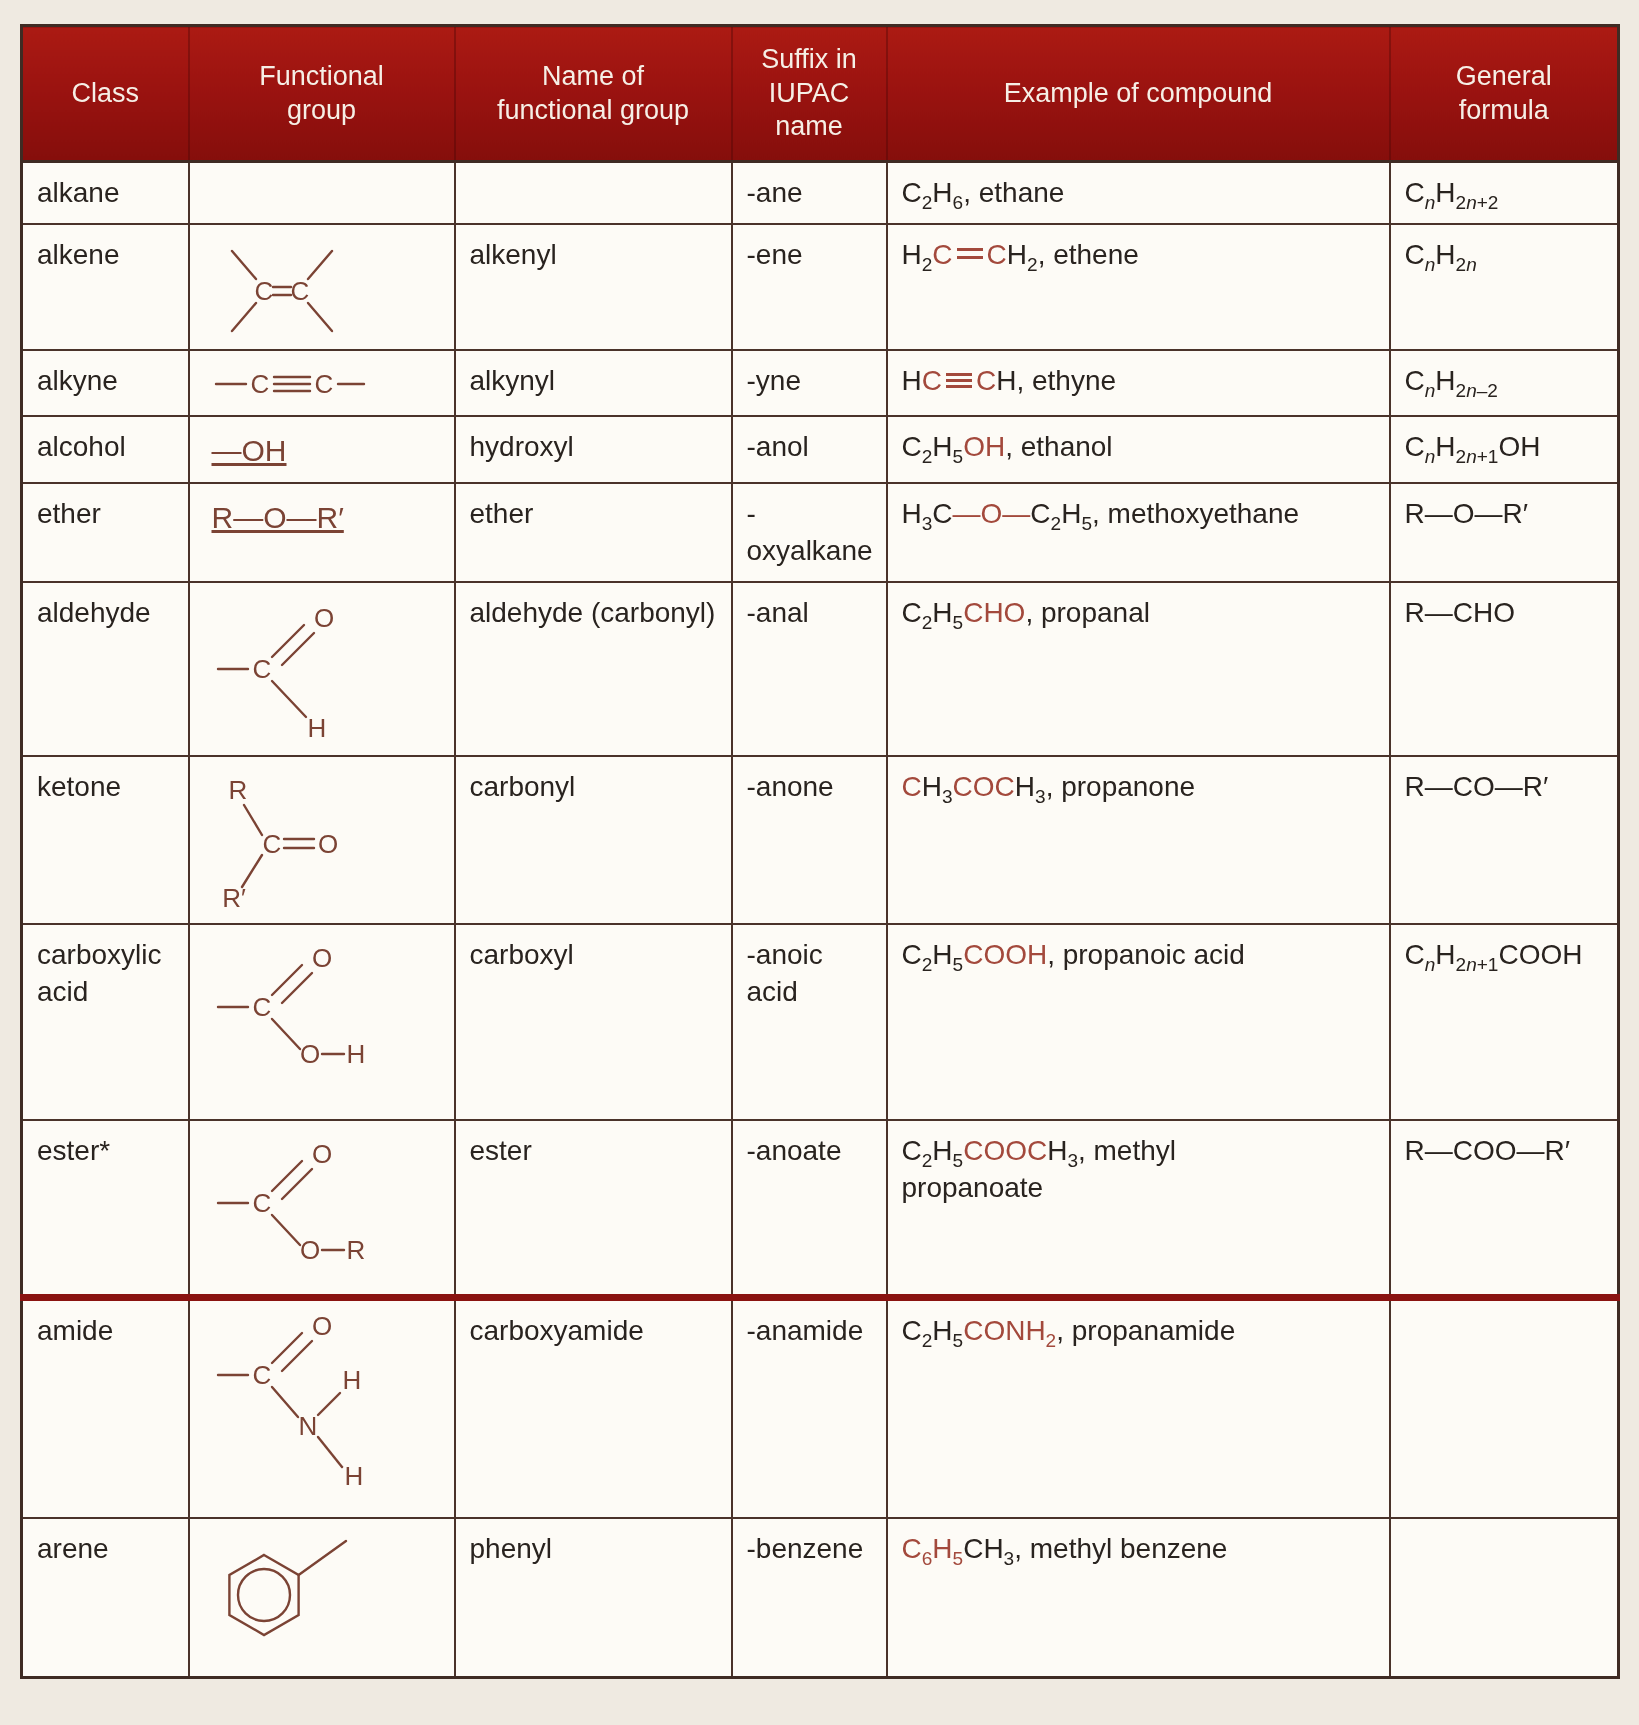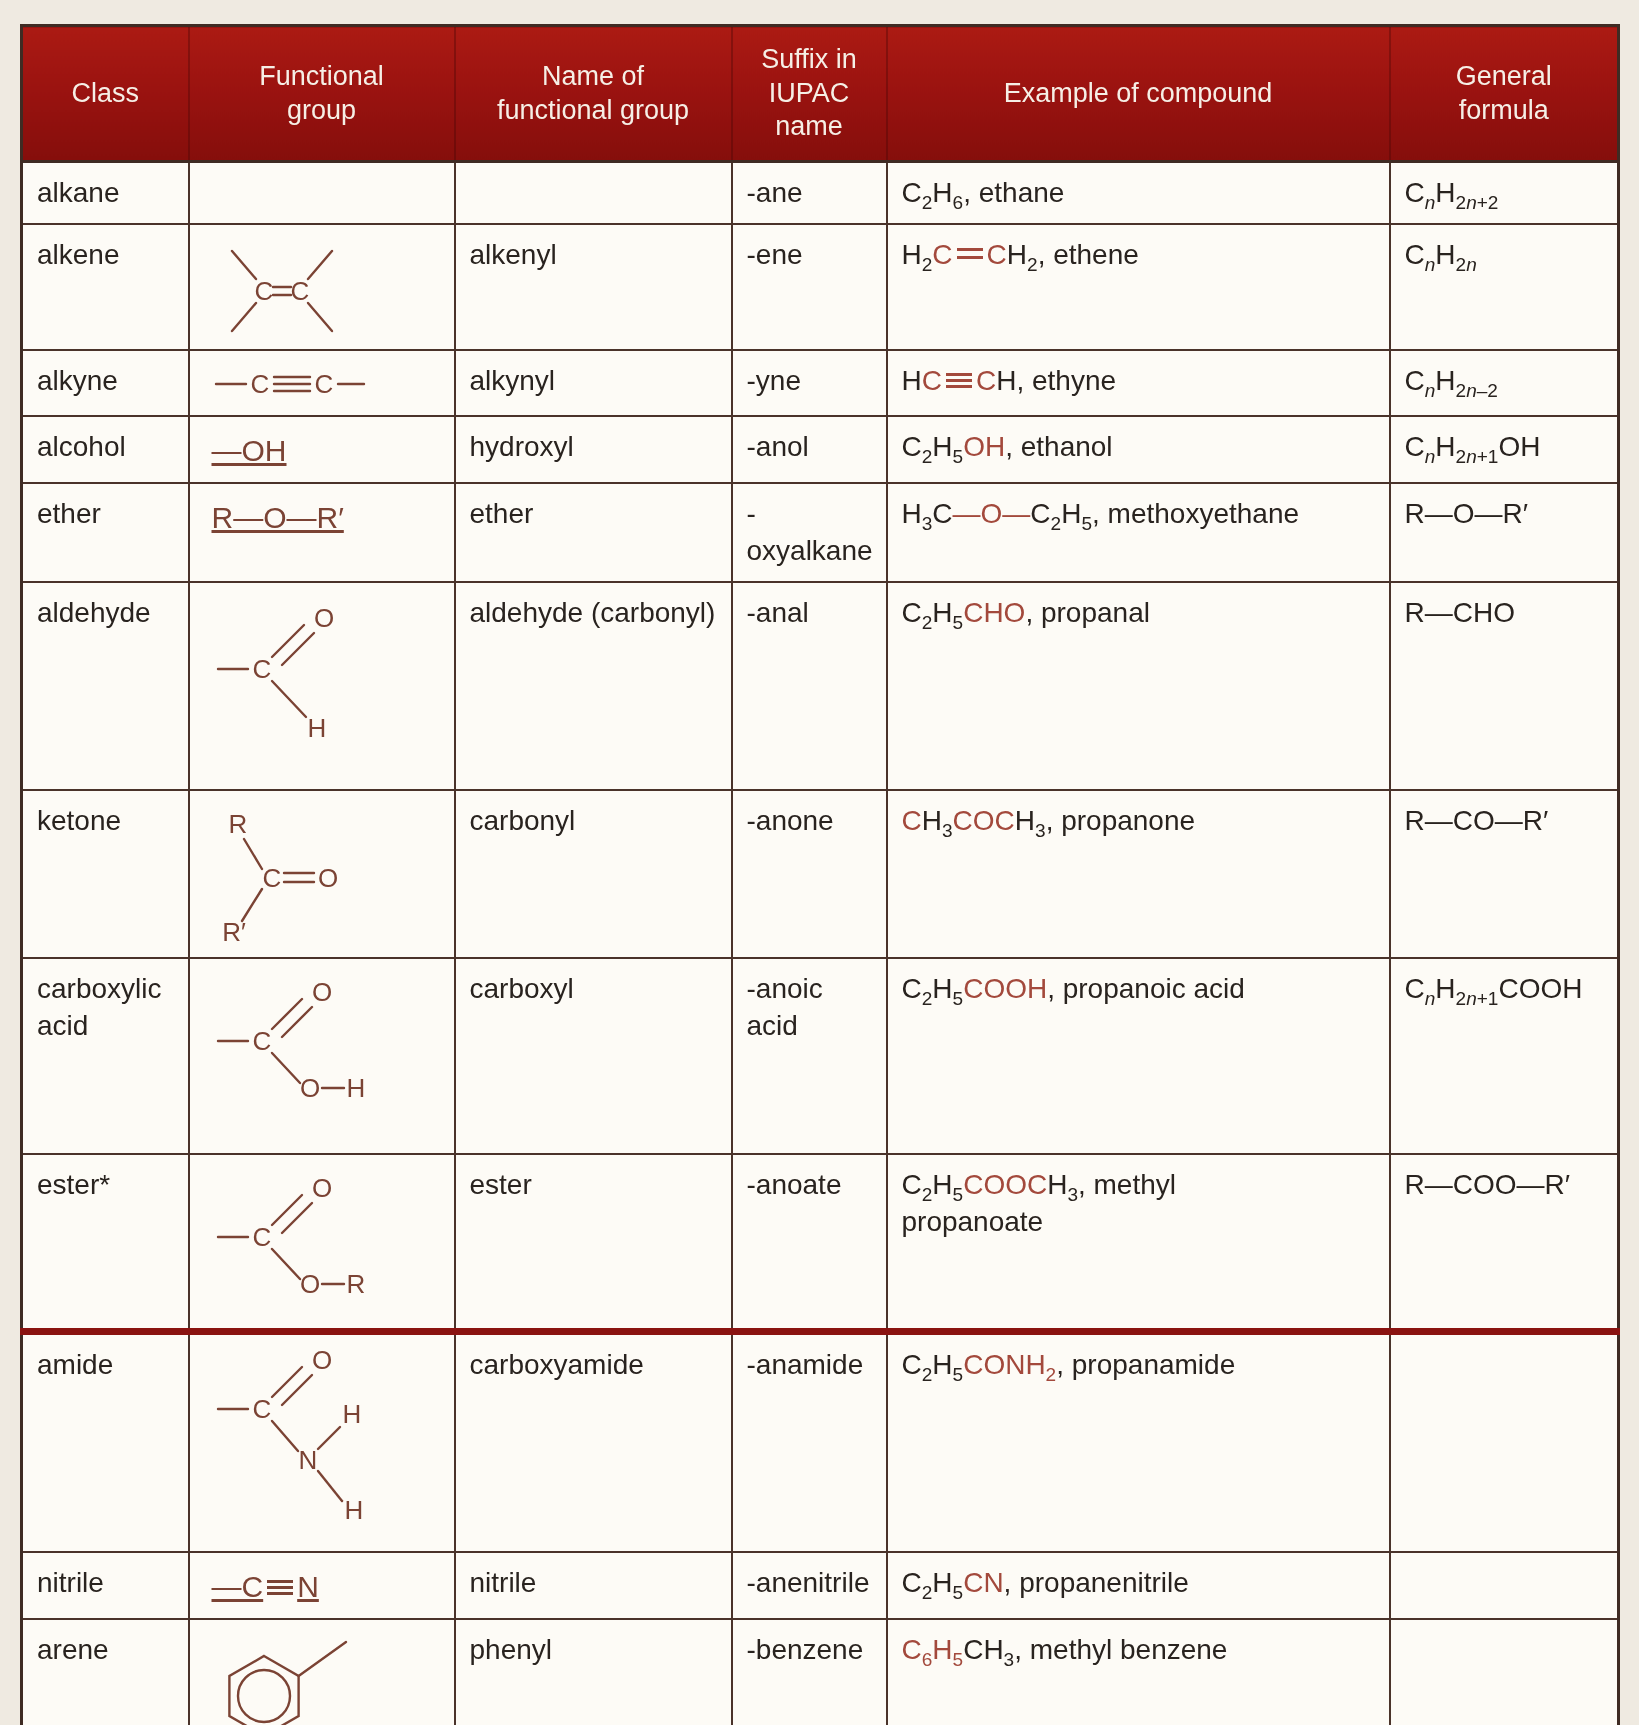--- a/index.html
+++ b/index.html
@@ -49,21 +49,21 @@
       border-bottom:3px solid currentColor;vertical-align:2px;margin:0 4px;
       background:linear-gradient(currentColor,currentColor) center/100% 3px no-repeat;}
   
   tr.divider-above td{border-top:7px solid #8a1310;}
   
   tr[data-row="alkane"]{height:60px}
   tr[data-row="alkene"]{height:116px}
   tr[data-row="alkyne"]{height:61px}
   tr[data-row="alcohol"]{height:60px}
   tr[data-row="ether"]{height:56px}
-  tr[data-row="aldehyde"]{height:208px}
+  tr[data-row="aldehyde"]{height:174px}
   tr[data-row="ketone"]{height:164px}
   tr[data-row="carboxylic-acid"]{height:196px}
   tr[data-row="ester"]{height:177px}
   tr[data-row="amide"]{height:217px}
   tr[data-row="amine"]{height:61px}
   tr[data-row="nitrile"]{height:67px}
   tr[data-row="arene"]{height:160px}
 </style>
 </head>
 <body>
@@ -263,30 +263,20 @@
     <text x="138" y="74" text-anchor="middle">H</text>
     <line x1="104" y1="122" x2="128" y2="152"></line>
     <text x="140" y="170" text-anchor="middle">H</text>
   </svg>
           </td>
     <td class="c-name">carboxyamide</td>
     <td class="c-suffix">-anamide</td>
     <td class="c-example">C<sub>2</sub>H<sub>5</sub><span class="rd">CONH<sub>2</sub></span>, propanamide</td>
     <td class="c-formula"></td>
   </tr>
-        <tr data-row="nitrile">
-    <td class="c-class"><span class="class-label">nitrile</span></td>
-    <td class="c-group">
-            <div class="group-text">—C<span class="b3"></span>N</div>
-          </td>
-    <td class="c-name">nitrile</td>
-    <td class="c-suffix">-anenitrile</td>
-    <td class="c-example">C<sub>2</sub>H<sub>5</sub><span class="rd">CN</span>, propanenitrile</td>
-    <td class="c-formula"></td>
-  </tr>
         <tr data-row="arene">
     <td class="c-class"><span class="class-label">arene</span></td>
     <td class="c-group">
             <svg class="struct" width="145" height="112" viewBox="0 0 145 112">
     <polygon points="50,22 84.6,42 84.6,82 50,102 15.4,82 15.4,42"></polygon>
     <circle cx="50" cy="62" r="26"></circle>
     <line x1="84.6" y1="42" x2="132" y2="8"></line>
   </svg>
           </td>
     <td class="c-name">phenyl</td>

